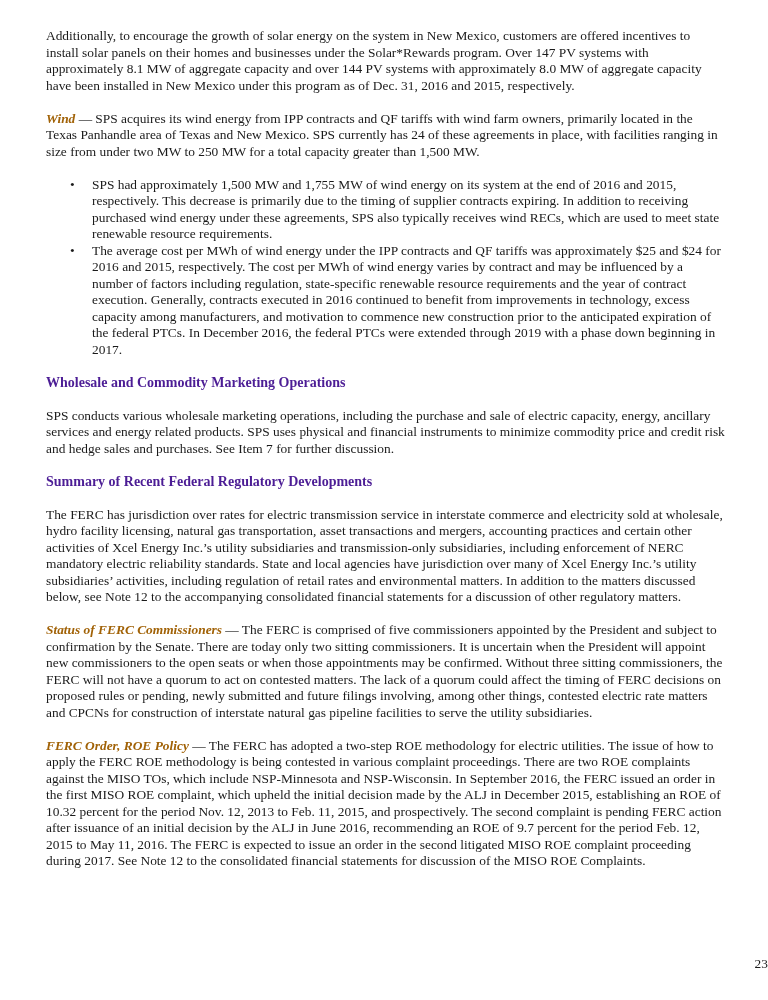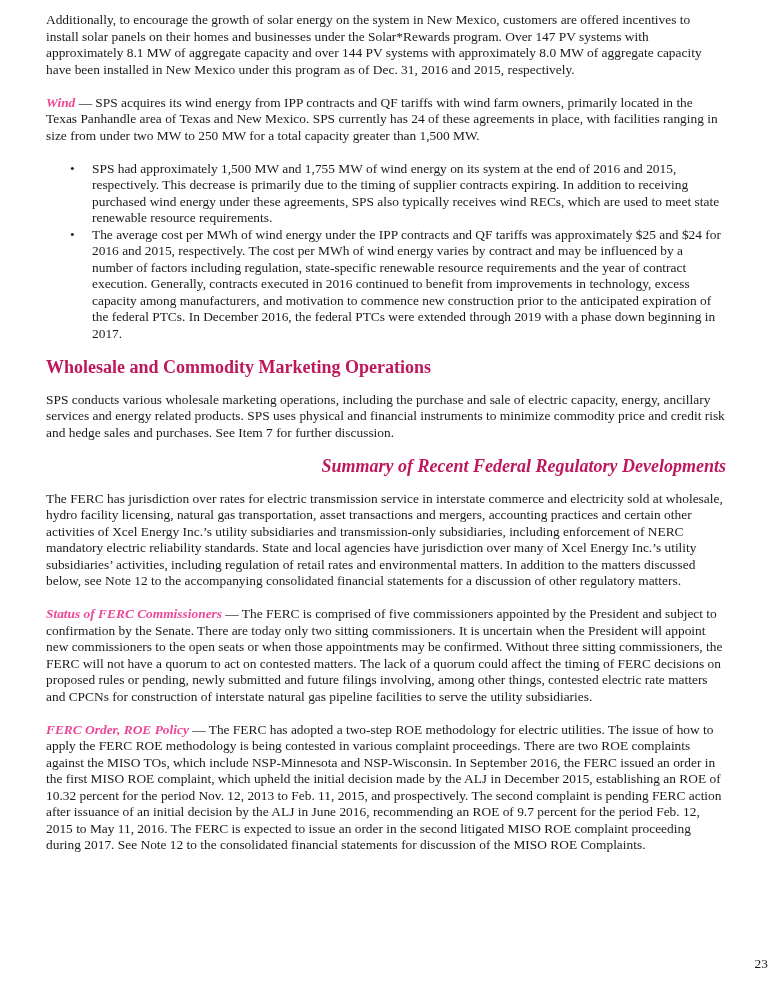--- a/index.html
+++ b/index.html
@@ -13,42 +13,41 @@
       position: relative;
       overflow: hidden;
       font-family: "Liberation Serif", "DejaVu Serif", serif;
       color: #1a1a1a;
       font-size: 13.4px;
       line-height: 16.5px;
     }
     .page {
       position: absolute;
       left: 46px;
-      top: 12px;
+      top: 28px;
       width: 680px;
     }
     p {
       margin: 0 0 16.5px 0;
       text-align: left;
     }
     .lead {
       font-weight: bold;
       font-style: italic;
-      color: #ec4899;
+      color: #a16207;
     }
     h3 {
       margin: 0 0 16.5px 0;
-      font-size: 18px;
+      font-size: 14px;
       line-height: 16.5px;
       font-weight: bold;
-      color: #be185d;
+      color: #4c1d95;
     }
     h3.centered {
-      text-align: right;
-      font-style: italic;
+      text-align: left;
     }
     ul.bullets {
       list-style: none;
       margin: 0 0 16.5px 0;
       padding: 0 0 0 46px;
     }
     ul.bullets li {
       position: relative;
       margin: 0;
     }

